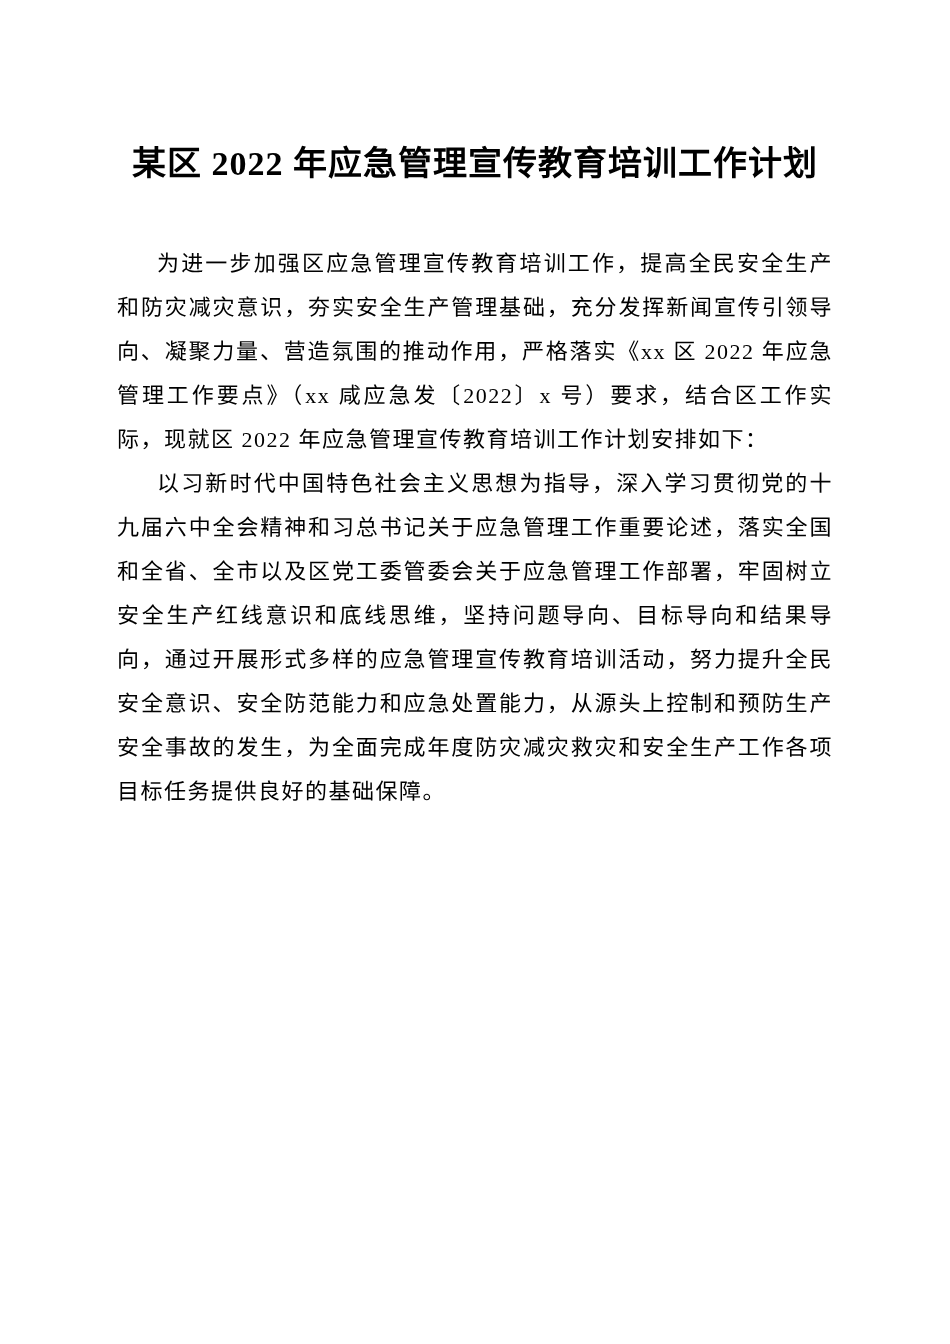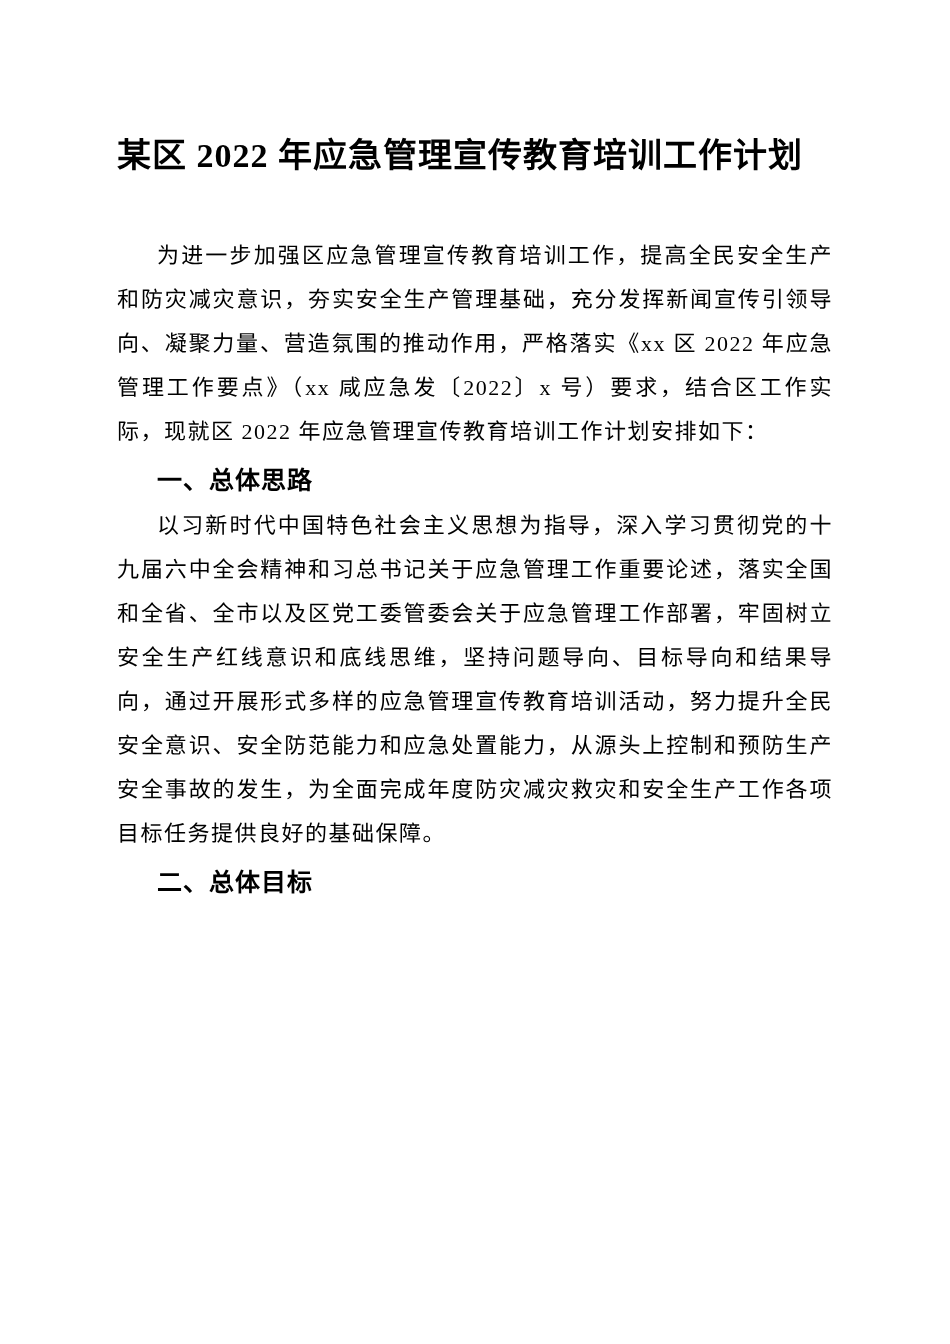--- a/index.html
+++ b/index.html
@@ -18,23 +18,23 @@
     width: 950px;
     height: 1344px;
     padding: 132px 117px 0 117px;
     background: #ffffff;
   }
   .doc-title {
     font-family: "Liberation Serif", "DejaVu Serif", serif;
     font-weight: bold;
     font-size: 34px;
     line-height: 48px;
-    text-align: left;
+    text-align: center;
     letter-spacing: 1px;
-    margin: 0 0 54px 0;
+    margin: 8px 0 54px 0;
   }
   .para {
     font-family: "Liberation Serif", "DejaVu Serif", serif;
     font-size: 22px;
     line-height: 44px;
     letter-spacing: 1.5px;
     text-align: justify;
     text-indent: 40px;
     margin: 0;
   }
@@ -49,19 +49,17 @@
   }
 </style>
 </head>
 <body>
 
 <div class="page">
   <h1 class="doc-title">某区 2022 年应急管理宣传教育培训工作计划</h1>
 
   <p class="para">为进一步加强区应急管理宣传教育培训工作，提高全民安全生产和防灾减灾意识，夯实安全生产管理基础，充分发挥新闻宣传引领导向、凝聚力量、营造氛围的推动作用，严格落实《xx 区 2022 年应急管理工作要点》（xx 咸应急发〔2022〕x 号）要求，结合区工作实际，现就区 2022 年应急管理宣传教育培训工作计划安排如下：</p>
 
-  <h2 class="heading">一、总体思路</h2>
 
   <p class="para">以习新时代中国特色社会主义思想为指导，深入学习贯彻党的十九届六中全会精神和习总书记关于应急管理工作重要论述，落实全国和全省、全市以及区党工委管委会关于应急管理工作部署，牢固树立安全生产红线意识和底线思维，坚持问题导向、目标导向和结果导向，通过开展形式多样的应急管理宣传教育培训活动，努力提升全民安全意识、安全防范能力和应急处置能力，从源头上控制和预防生产安全事故的发生，为全面完成年度防灾减灾救灾和安全生产工作各项目标任务提供良好的基础保障。</p>
 
-  <h2 class="heading">二、总体目标</h2>
 
 </div>
 
 </body></html>

